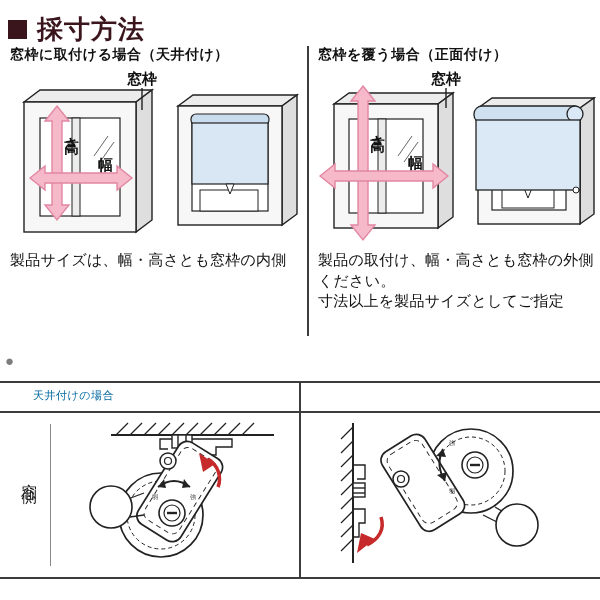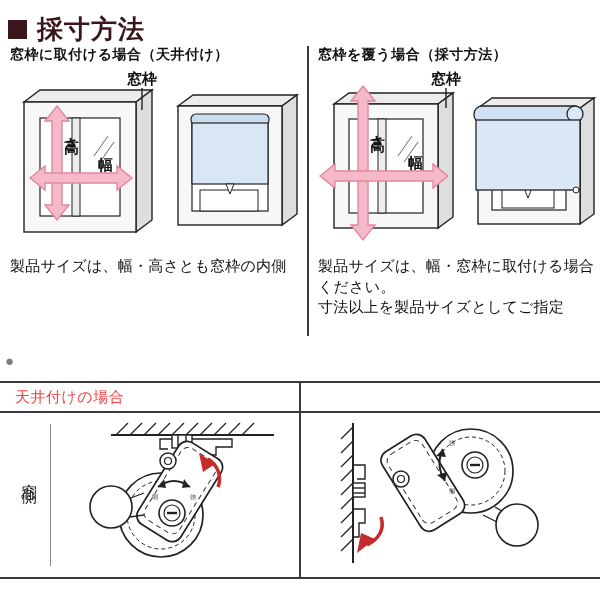--- a/index.html
+++ b/index.html
@@ -15,33 +15,33 @@
   .title-square{width:19px;height:19px;background:#3a151c;flex:0 0 auto;}
   .title-text{font-size:26px;font-weight:bold;color:#3a151c;letter-spacing:1px;}
 
   
   .col{position:absolute;top:46px;}
   .col-left{left:10px;width:290px;}
   .col-right{left:318px;width:278px;}
   .divider-v{position:absolute;left:307px;top:46px;width:2px;height:290px;background:#3c3c3c;}
   .subhead{font-size:14px;font-weight:bold;letter-spacing:0.5px;white-space:nowrap;}
   .diagram{display:block;margin-top:4px;}
-  .caption{font-size:15px;line-height:1.38;margin-top:6px;letter-spacing:0.2px;}
+  .caption{font-size:15px;line-height:1.38;letter-spacing:0.2px;}
 
   
   .install-head{position:absolute;left:5px;top:352px;display:flex;align-items:center;gap:3px;}
   .bullet{color:#7d7d7d;font-size:15px;}
   .install-title{font-size:15px;font-weight:bold;letter-spacing:0.5px;}
 
   .tbl-line{position:absolute;background:#3c3c3c;}
   .tbl-top{left:0;top:381px;width:600px;height:2px;}
   .tbl-mid{left:0;top:411px;width:600px;height:2px;}
   .tbl-bot{left:0;top:577px;width:600px;height:2px;}
   .tbl-center{left:299px;top:381px;width:2px;height:198px;}
-  .cell-header{position:absolute;top:388px;font-size:15px;letter-spacing:0.5px;color:#ef4444;}
+  .cell-header{position:absolute;top:388px;font-size:11px;letter-spacing:0.5px;color:#0369a1;margin-left:18px;}
   .cell-header.left{left:15px;}
   .cell-header.right{left:314px;}
   .window-side{
     position:absolute;left:18px;top:470px;
     writing-mode:vertical-rl;text-orientation:upright;
     font-size:16px;letter-spacing:6px;color:#1a1a1a;
   }
   .cell-inner-divider{position:absolute;left:50px;top:424px;width:1px;height:142px;background:#888;}
   .mount-svg{position:absolute;}
   .mount-left{left:56px;top:415px;}
@@ -96,21 +96,21 @@
         <polygon points="216,116 224,116 220,126" fill="#ffffff" stroke="#222" stroke-width="1"></polygon>
       </g>
     </svg>
 
     <div class="caption">
       <div>製品サイズは、幅・高さとも窓枠の内側</div>
     </div>
   </div>
 
   <div class="col col-right">
-    <div class="subhead">窓枠を覆う場合（採寸方法）</div>
+    <div class="subhead">窓枠を覆う場合（正面付け）</div>
 
     <svg class="diagram" width="278" height="182" viewBox="0 0 278 182">
 
       <g>
         <polygon points="16,36 31,25 135,25 120,36" fill="#ececec" stroke="#222" stroke-width="1.4"></polygon>
         <polygon points="120,36 135,25 135,149 120,160" fill="#dedede" stroke="#222" stroke-width="1.4"></polygon>
         <rect x="16" y="36" width="104" height="124" fill="#f7f7f7" stroke="#222" stroke-width="1.4"></rect>
         <rect x="31" y="51" width="74" height="94" fill="#ffffff" stroke="#222" stroke-width="1.2"></rect>
         <rect x="60" y="51" width="8" height="94" fill="#ececec" stroke="#222" stroke-width="1"></rect>
         <line x1="80" y1="88" x2="94" y2="68" stroke="#666" stroke-width="1"></line>
@@ -131,21 +131,21 @@
         <rect x="184" y="120" width="52" height="20" fill="#ffffff" stroke="#222" stroke-width="1"></rect>
         <polygon points="206,120 214,120 210,130" fill="#ffffff" stroke="#222" stroke-width="1"></polygon>
         <rect x="156" y="38" width="108" height="17" rx="8" fill="#cfe0f0" stroke="#222" stroke-width="1.3"></rect>
         <circle cx="257" cy="46" r="8" fill="#dbe8f5" stroke="#222" stroke-width="1.3"></circle>
         <rect x="158" y="52" width="104" height="70" fill="#dbe8f5" stroke="#222" stroke-width="1.3"></rect>
         <circle cx="258" cy="122" r="3" fill="#fff" stroke="#222" stroke-width="1"></circle>
       </g>
     </svg>
 
     <div class="caption">
-      <div>製品サイズは、幅・窓枠に取付ける場合</div>
+      <div>製品の取付け、幅・高さとも窓枠の外側</div>
       <div>ください。</div>
       <div>寸法以上を製品サイズとしてご指定</div>
     </div>
   </div>
 
   <div class="install-head">
     <span class="bullet">●</span>
   </div>
 
   <div class="tbl-line tbl-top"></div>

